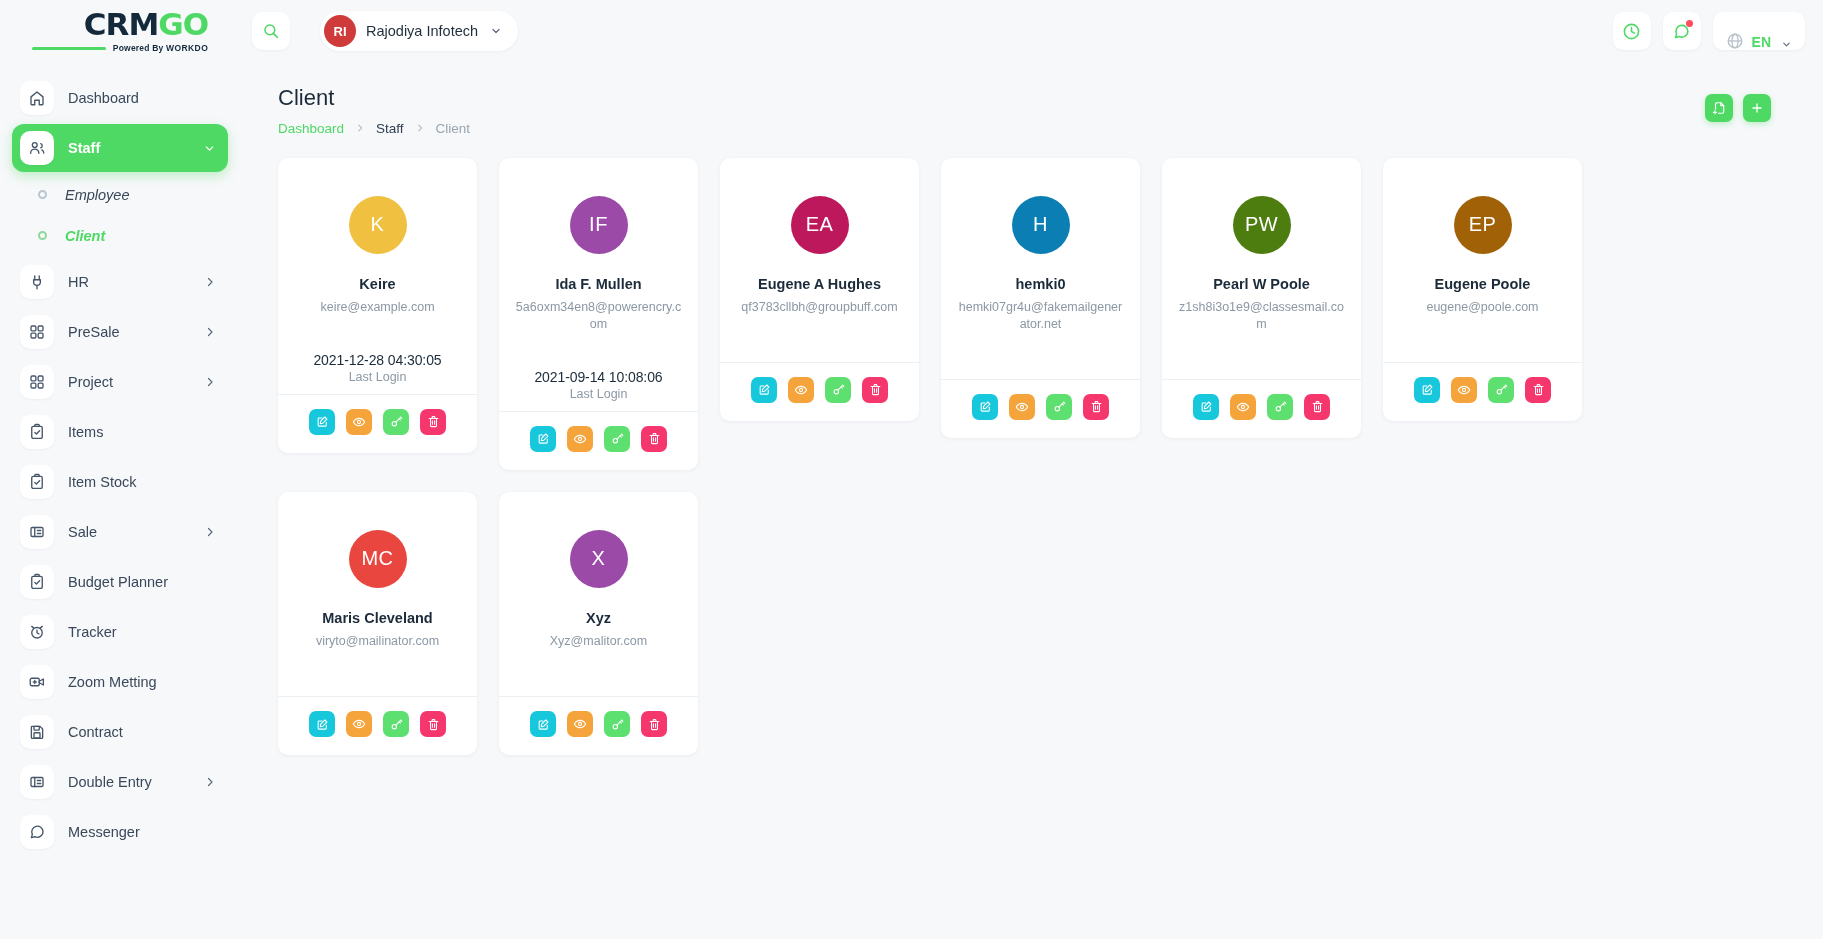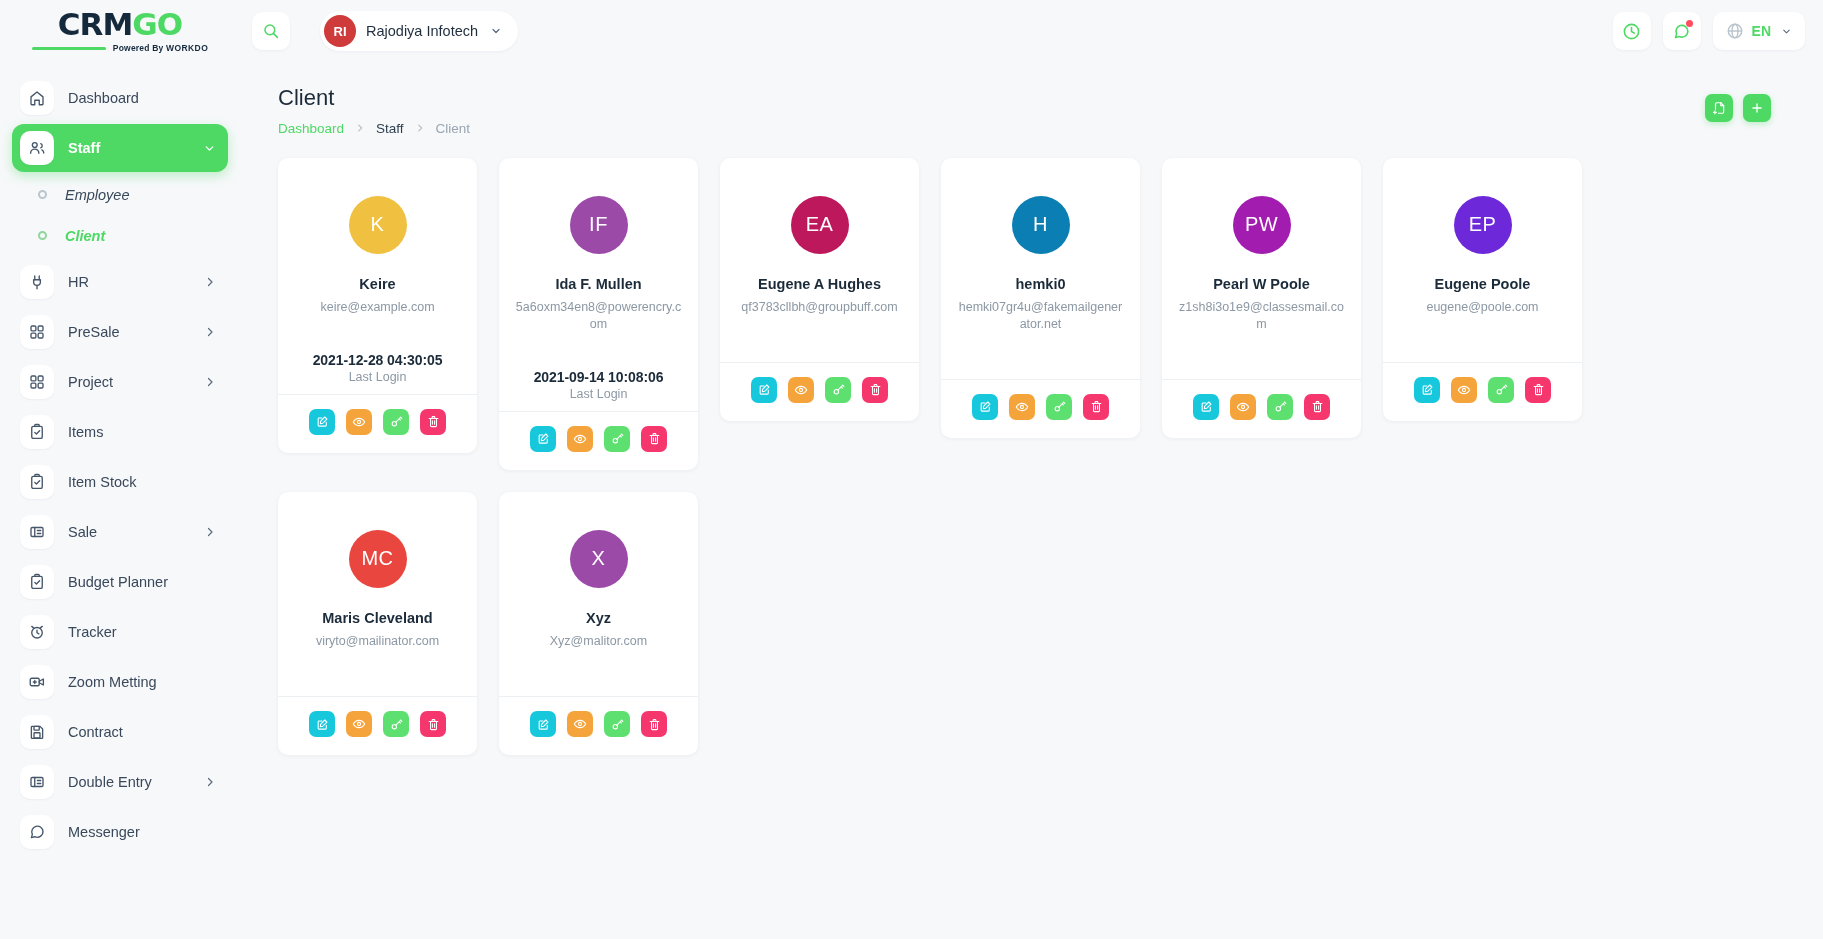--- a/index.html
+++ b/index.html
@@ -17,21 +17,21 @@
     width: 1823px; height: 62px;
     background: #f7f8fa;
     display: flex; align-items: center;
     z-index: 20;
   }
   .brand {
     width: 240px; height: 62px;
     display: flex; align-items: center; justify-content: center;
     flex-shrink: 0;
   }
-  .logo-wrap { display: flex; flex-direction: column; align-items: center; }
+  .logo-wrap { display: flex; flex-direction: column; align-items: flex-end; }
   .logo-text {
     font-size: 31px; font-weight: 700; letter-spacing: -1px;
     line-height: 1; display: flex; align-items: baseline;
   }
   .logo-crm { color: #15293d; font-family: "DejaVu Sans", sans-serif; }
   .logo-go  { color: #4ed964; font-family: "DejaVu Sans", sans-serif; }
   .logo-sub {
     display: flex; align-items: center; gap: 7px;
     margin-top: 3px; width: 100%;
   }
@@ -64,21 +64,21 @@
   }
   .company-name { font-size: 14.5px; color: #1f2d3d; font-weight: 400; }
   .caret { color: #5b6b7d; font-size: 11px; margin-left: 2px; }
 
   .topbar-right {
     margin-left: auto; margin-right: 18px;
     display: flex; align-items: center; gap: 12px;
   }
   .lang-pill {
     height: 38px; border-radius: 10px; background: #fff;
-    display: flex; align-items: center; gap: 8px; padding: 0 13px;
+    display: flex; align-items: flex-end; gap: 8px; padding: 0 13px;
     cursor: pointer; box-shadow: 0 1px 3px rgba(20,40,70,.05);
   }
   .lang-code { color: #4ed964; font-weight: 700; font-size: 14px; }
   .badge-dot {
     position: absolute; top: 8px; right: 8px;
     width: 7px; height: 7px; border-radius: 50%; background: #ff4d5e;
   }
   .rel { position: relative; }
 
   
@@ -171,21 +171,21 @@
     margin-top: 22px; font-size: 14.5px; font-weight: 700;
     color: #1c2b3a; text-align: center; line-height: 1.2;
   }
   .c-email {
     margin-top: 6px; font-size: 12.5px; color: #8c98a4;
     text-align: center; line-height: 1.35;
     word-break: break-word; max-width: 170px;
   }
   .c-spacer { flex: 1; min-height: 36px; }
   .c-login-date {
-    font-size: 14px; font-weight: 700; color: #1c2b3a;
+    font-size: 14px; font-weight: 400; color: #1c2b3a;
     text-align: center; letter-spacing: -.1px;
   }
   .c-login-lbl { font-size: 12.5px; color: #8c98a4; margin-top: 2px; text-align: center; }
   .card-foot {
     border-top: 1px solid #edf0f3;
     padding: 14px 0 18px;
     display: flex; justify-content: center; gap: 11px;
   }
   .mini-btn {
     width: 26px; height: 26px; border-radius: 7px;
@@ -692,21 +692,21 @@
                 <path d="M9.5 6.5V4.2A1.2 1.2 0 0 1 10.7 3h2.6a1.2 1.2 0 0 1 1.2 1.2v2.3"></path>
                 <line x1="10" y1="10.5" x2="10" y2="17"></line>
                 <line x1="14" y1="10.5" x2="14" y2="17"></line>
               </svg>
             </span>
           </button>
         </div>
       </div>
       <div class="card">
         <div class="card-body">
-          <div class="avatar" style="background:#a21caf">PW</div>
+          <div class="avatar" style="background:#4d7c0f">PW</div>
           <div class="c-name">Pearl W Poole</div>
           <div class="c-email">z1sh8i3o1e9@classesmail.com</div>
           <div class="c-spacer"></div>
         </div>
         <div class="card-foot">
           <button class="mini-btn b-edit">
             <span>
               <svg width="13" height="13" viewBox="0 0 24 24" fill="none" stroke="#fff" stroke-width="2" stroke-linecap="round" stroke-linejoin="round">
                 <path d="M19 13.5V19a1.5 1.5 0 0 1-1.5 1.5h-12A1.5 1.5 0 0 1 4 19V7a1.5 1.5 0 0 1 1.5-1.5H11"></path>
                 <path d="M16.3 3.7l3.9 3.9-7.6 7.6-4.6.7.7-4.6z"></path>
@@ -739,21 +739,21 @@
                 <path d="M9.5 6.5V4.2A1.2 1.2 0 0 1 10.7 3h2.6a1.2 1.2 0 0 1 1.2 1.2v2.3"></path>
                 <line x1="10" y1="10.5" x2="10" y2="17"></line>
                 <line x1="14" y1="10.5" x2="14" y2="17"></line>
               </svg>
             </span>
           </button>
         </div>
       </div>
       <div class="card">
         <div class="card-body">
-          <div class="avatar" style="background:#6d28d9">EP</div>
+          <div class="avatar" style="background:#a16207">EP</div>
           <div class="c-name">Eugene Poole</div>
           <div class="c-email">eugene@poole.com</div>
           <div class="c-spacer"></div>
         </div>
         <div class="card-foot">
           <button class="mini-btn b-edit">
             <span>
               <svg width="13" height="13" viewBox="0 0 24 24" fill="none" stroke="#fff" stroke-width="2" stroke-linecap="round" stroke-linejoin="round">
                 <path d="M19 13.5V19a1.5 1.5 0 0 1-1.5 1.5h-12A1.5 1.5 0 0 1 4 19V7a1.5 1.5 0 0 1 1.5-1.5H11"></path>
                 <path d="M16.3 3.7l3.9 3.9-7.6 7.6-4.6.7.7-4.6z"></path>

